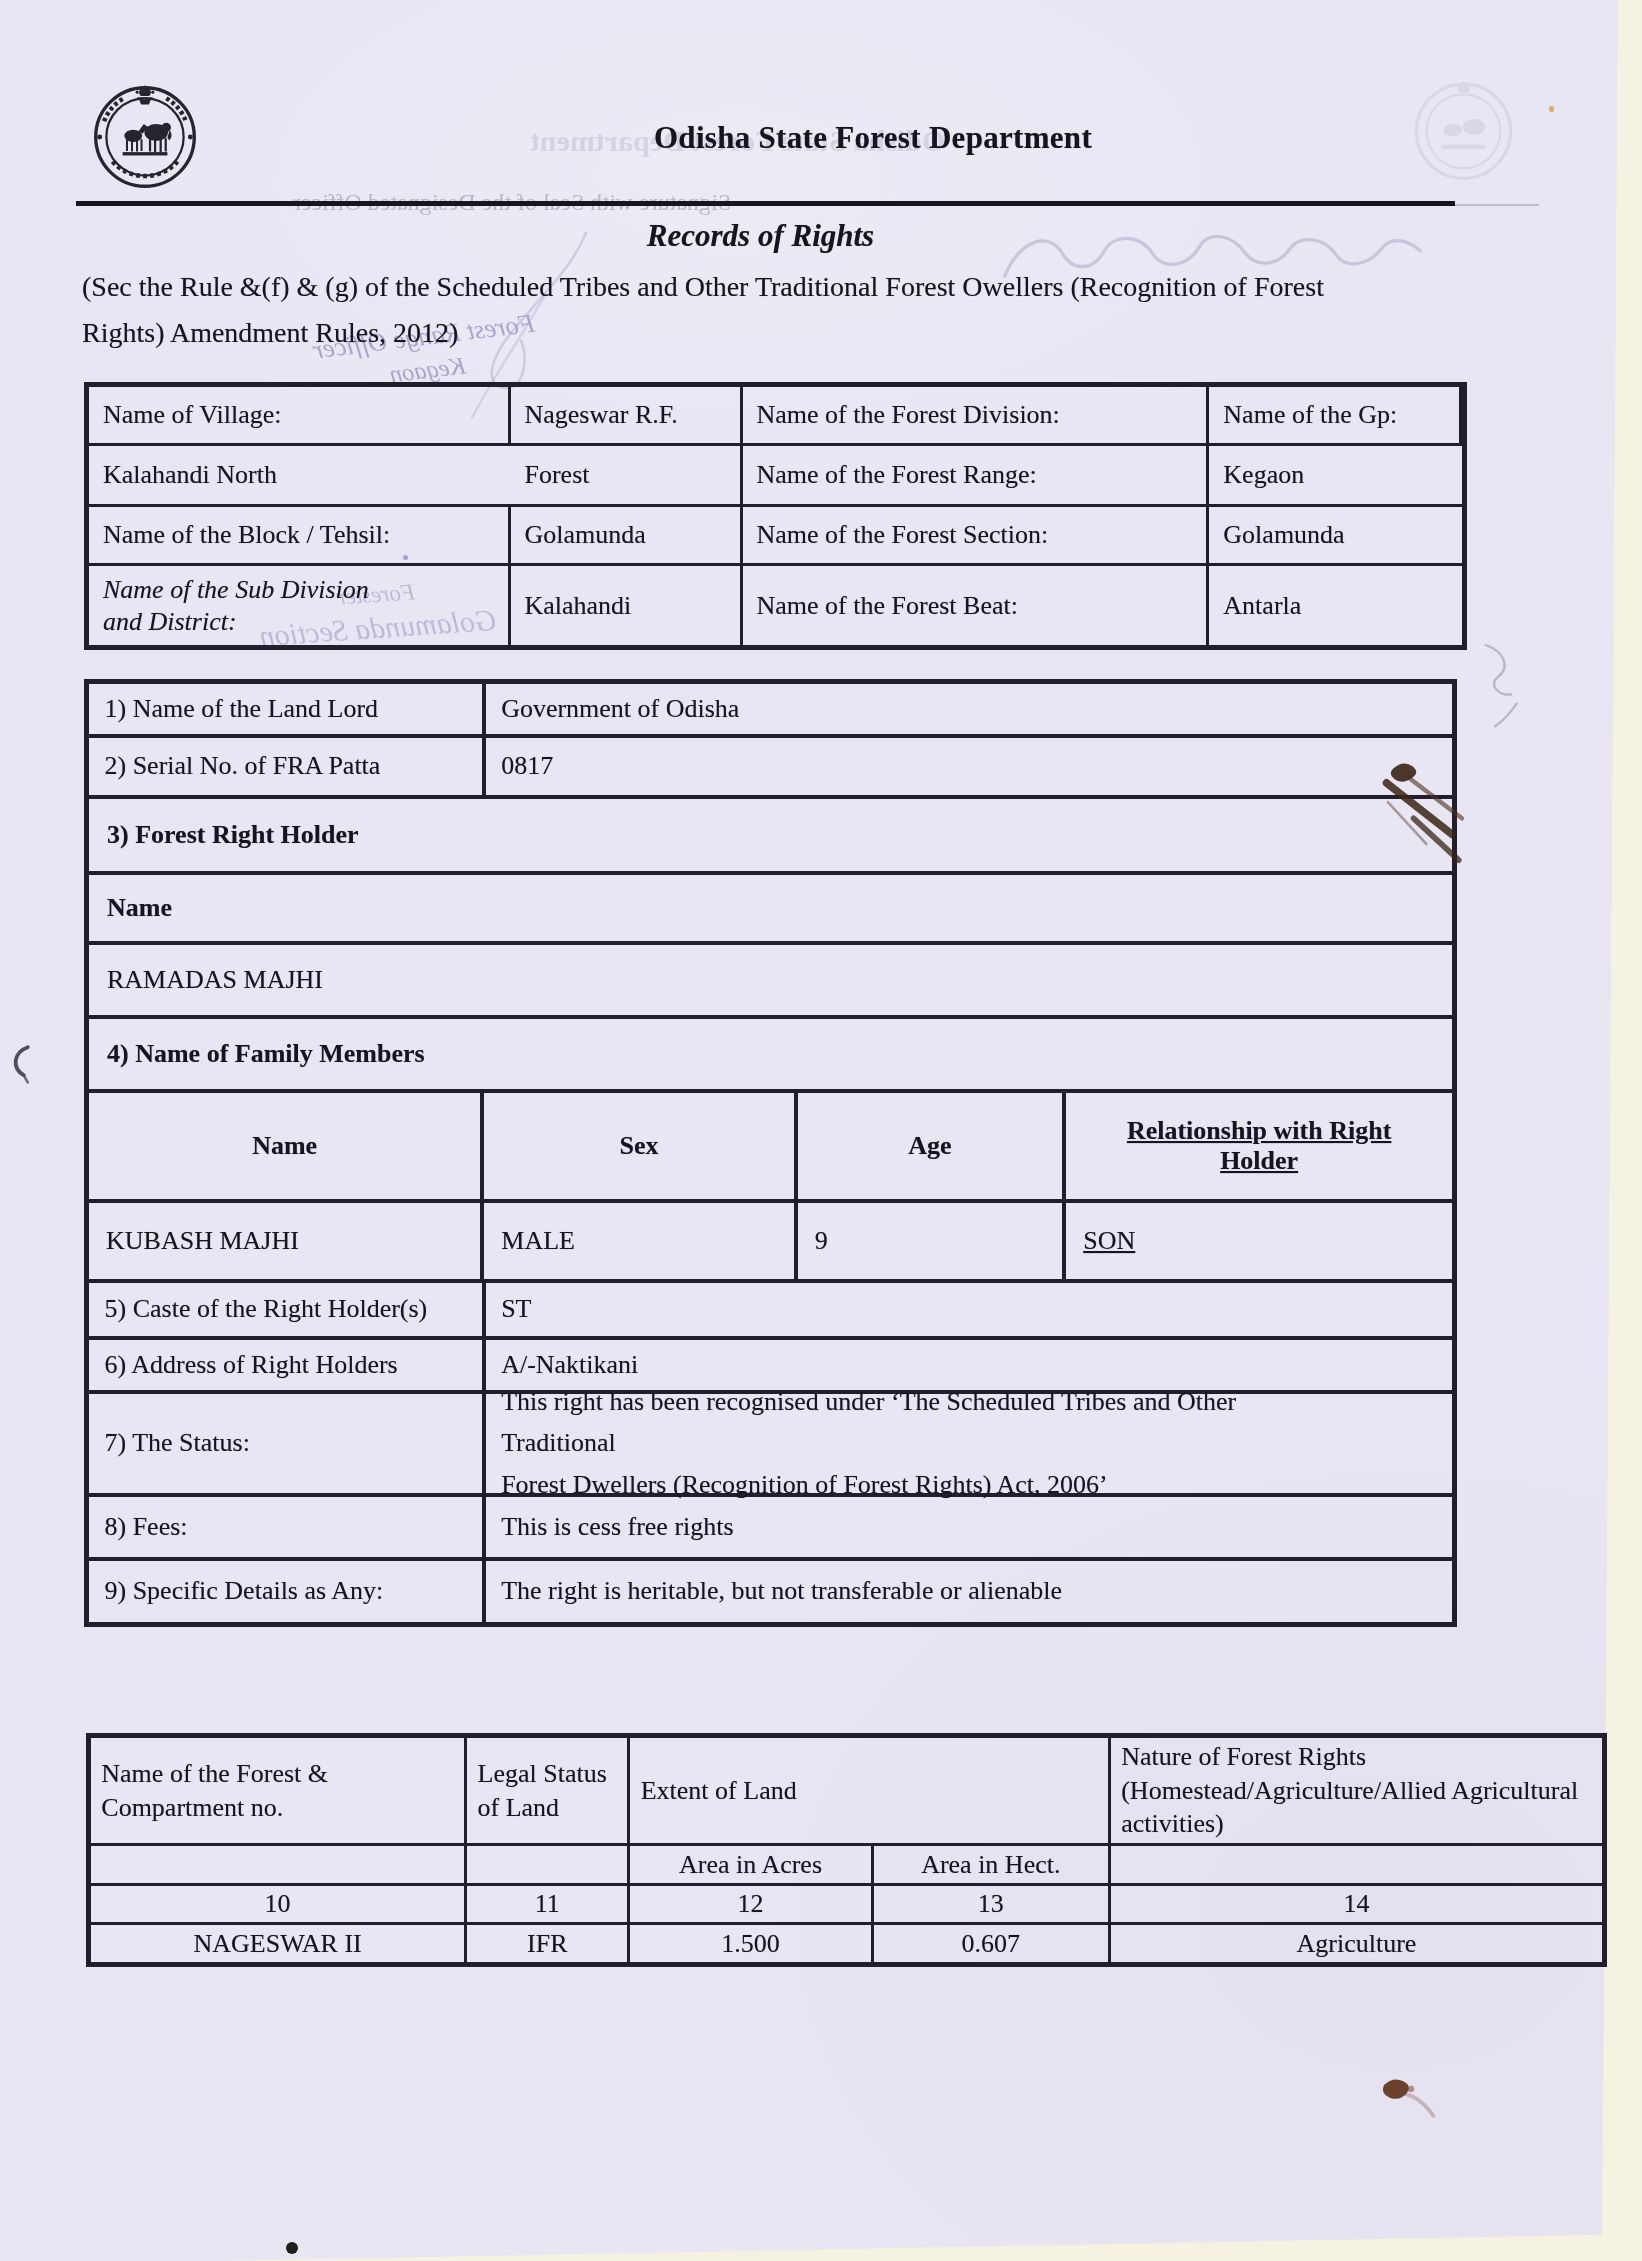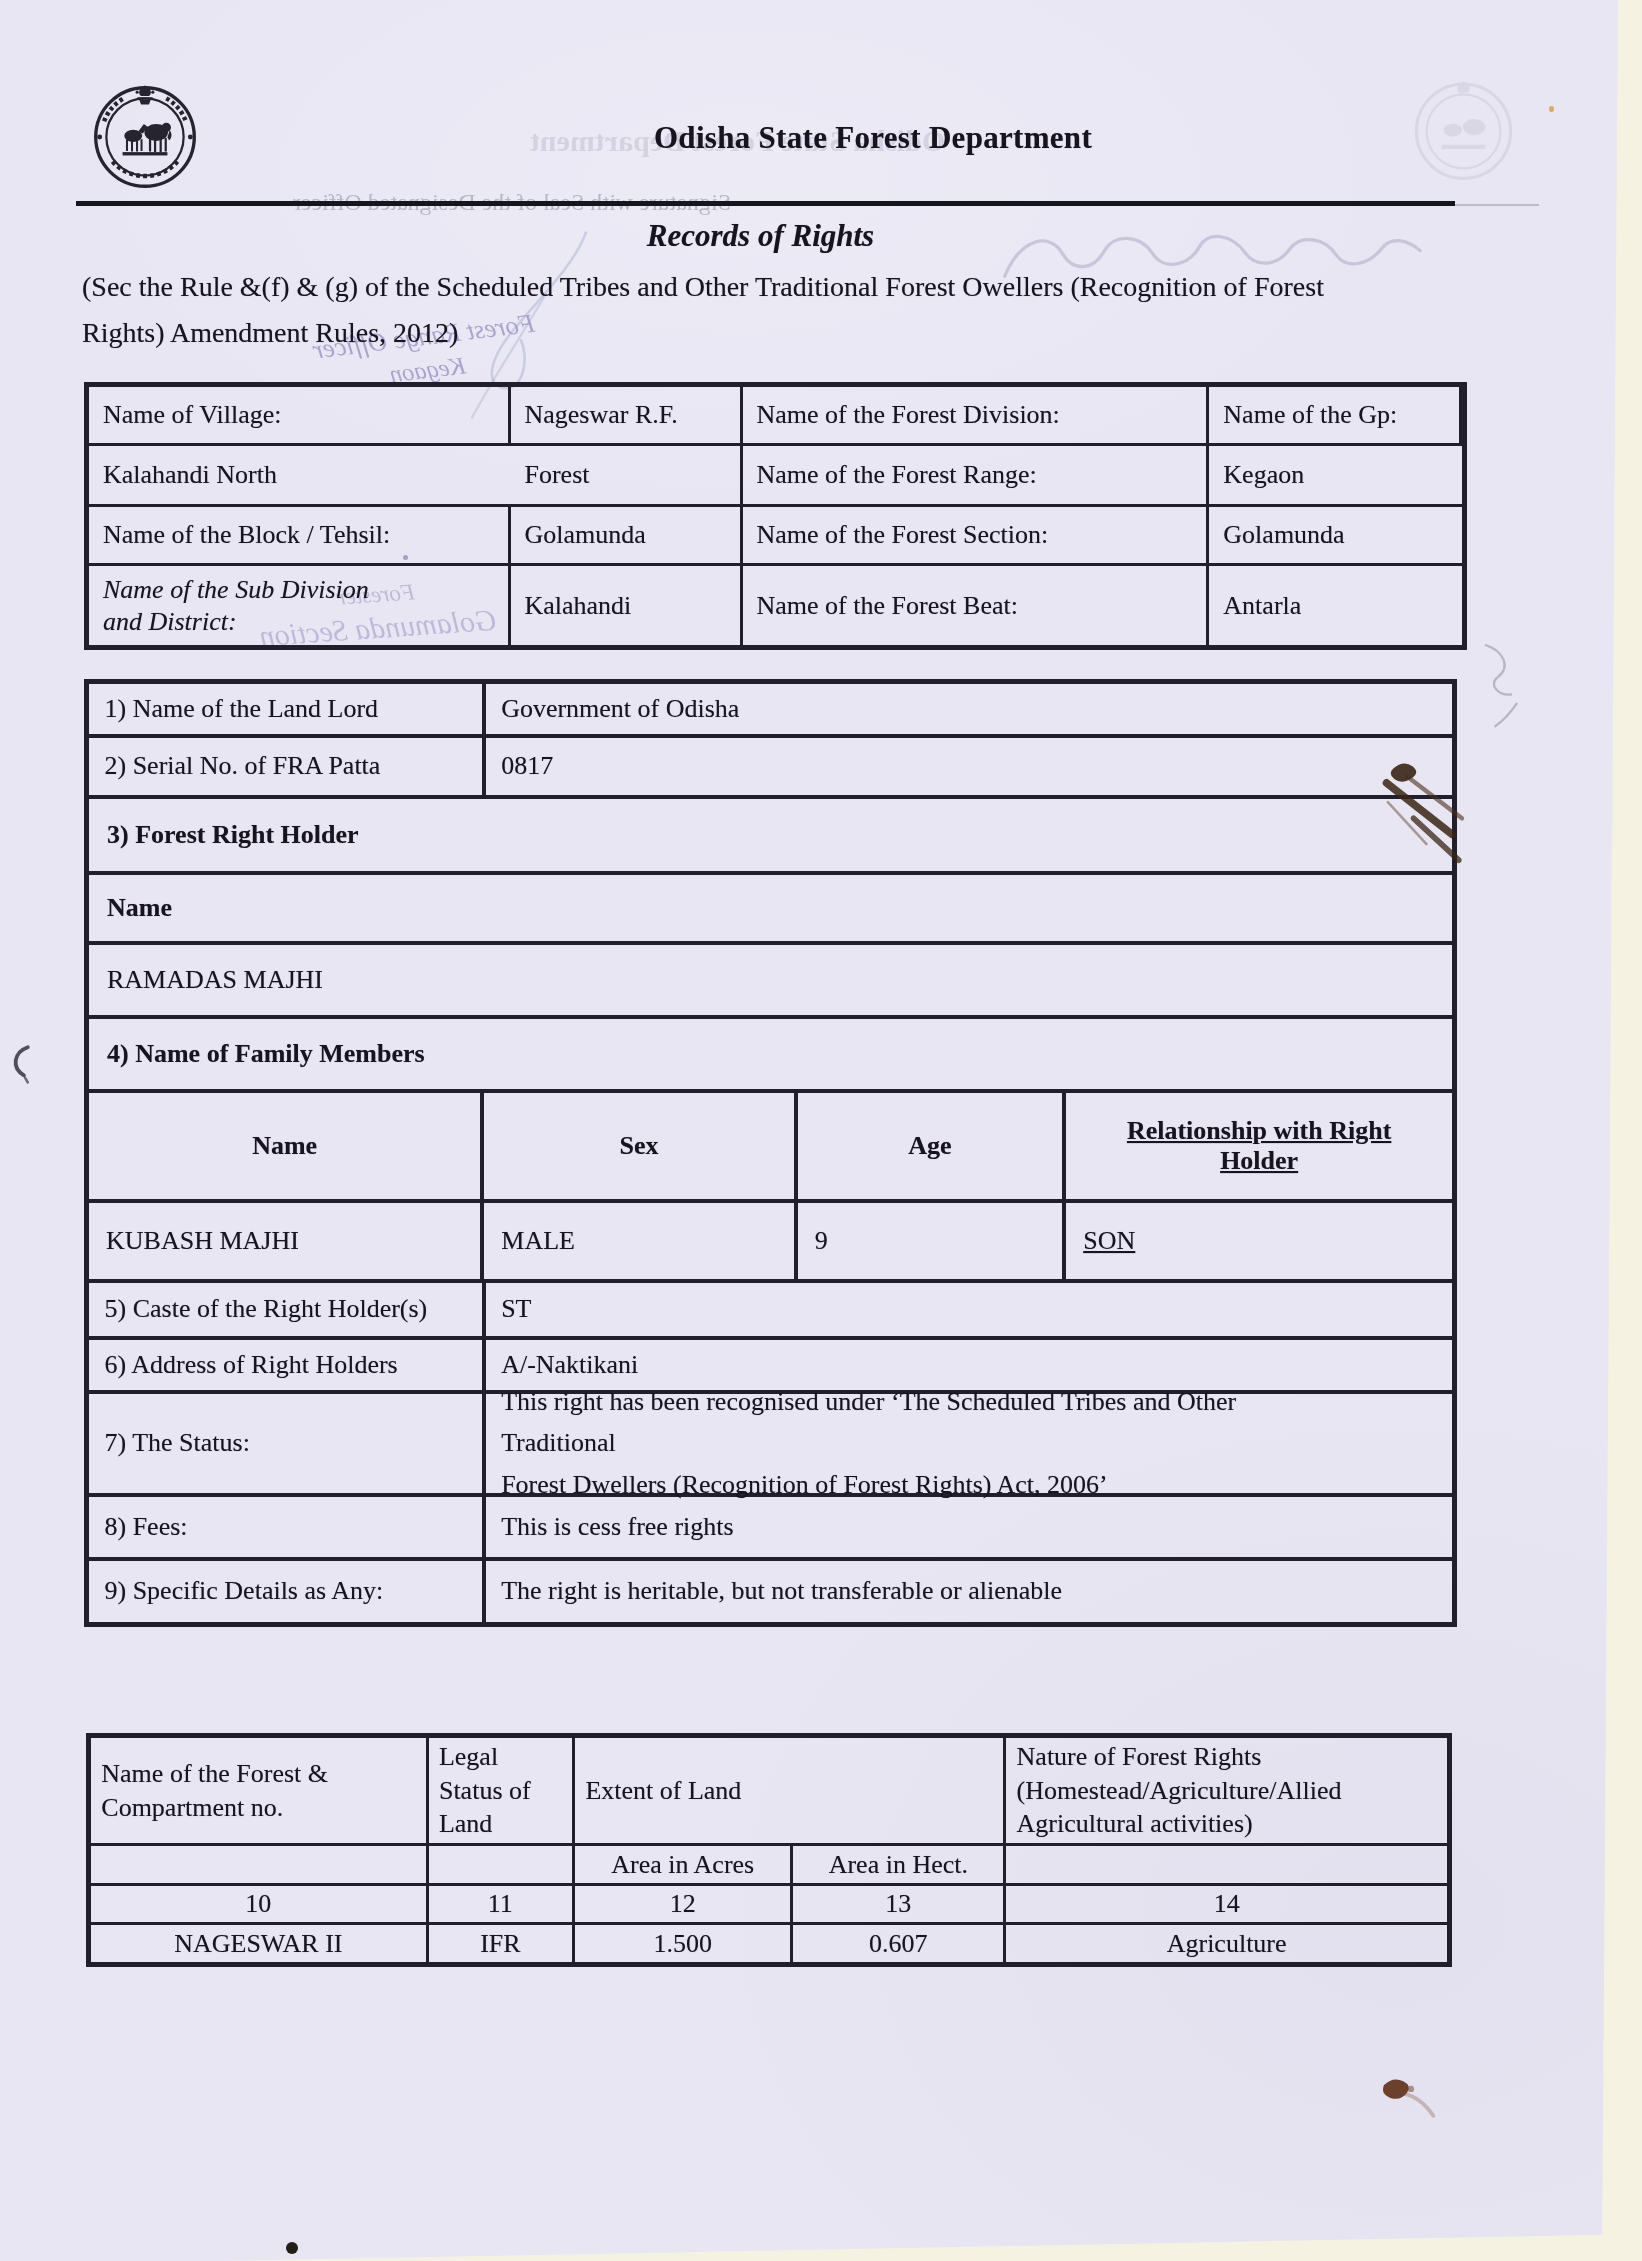--- a/index.html
+++ b/index.html
@@ -65,21 +65,21 @@
   .val{flex:1;padding:3.9px 9px 3.9px 15.5px;}
   .full{flex:1;padding:3.9px 9px 3.9px 18px;font-weight:bold;}
   .plain{font-weight:normal;}
   .fc{box-sizing:border-box;display:flex;align-items:center;justify-content:center;
     text-align:center;font-size:26px;font-weight:bold;border-right:4.5px solid #201f2b;}
   .fc1{width:29%;} .fc2{width:23%;} .fc3{width:19.7%;} .fc4{flex:1;border-right:none;text-decoration:underline;}
   .fd{justify-content:flex-start;font-weight:normal;text-align:left;padding-left:17px;}
   .w420{display:block;width:271px;margin:0 auto;}
   .statusv{flex-direction:column;align-items:flex-start;justify-content:center;gap:9px;}
 
-  .tbl3{left:86px;top:1733px;width:1366px;display:grid;
+  .tbl3{left:86px;top:1733px;width:1521px;display:grid;
     grid-template-columns:24.9% 10.8% 16.1% 15.7% 32.5%;
     grid-template-rows:108px 40px 39px 37px;}
   .k{box-sizing:border-box;border-right:3.9px solid #201f2b;border-bottom:3.9px solid #201f2b;
     display:flex;align-items:center;padding:3.9px 10.3px;font-size:26px;line-height:1.3;}
   .k.nr{border-right:none;} .k.nb{border-bottom:none;}
   .k.ctr{justify-content:center;text-align:center;padding:1.3px 3.9px;}
   .k.span2{grid-column:3/5;}
 
   
   .h94{height:54px}.h118{height:76px}.h108{height:70px}

